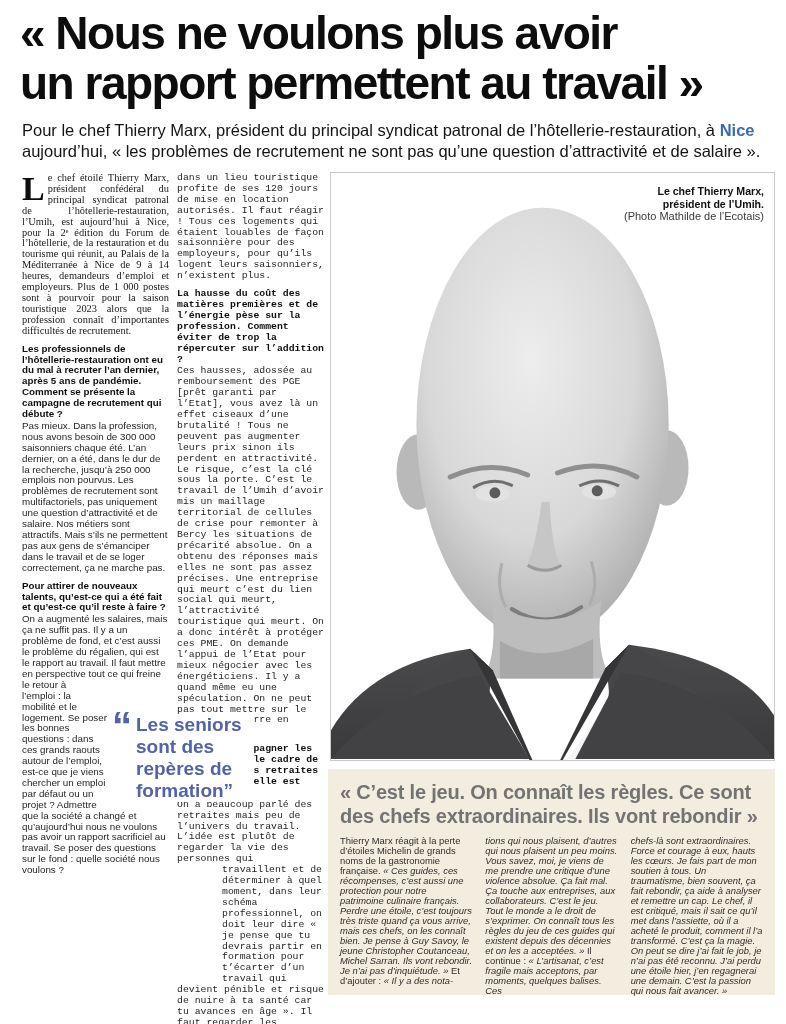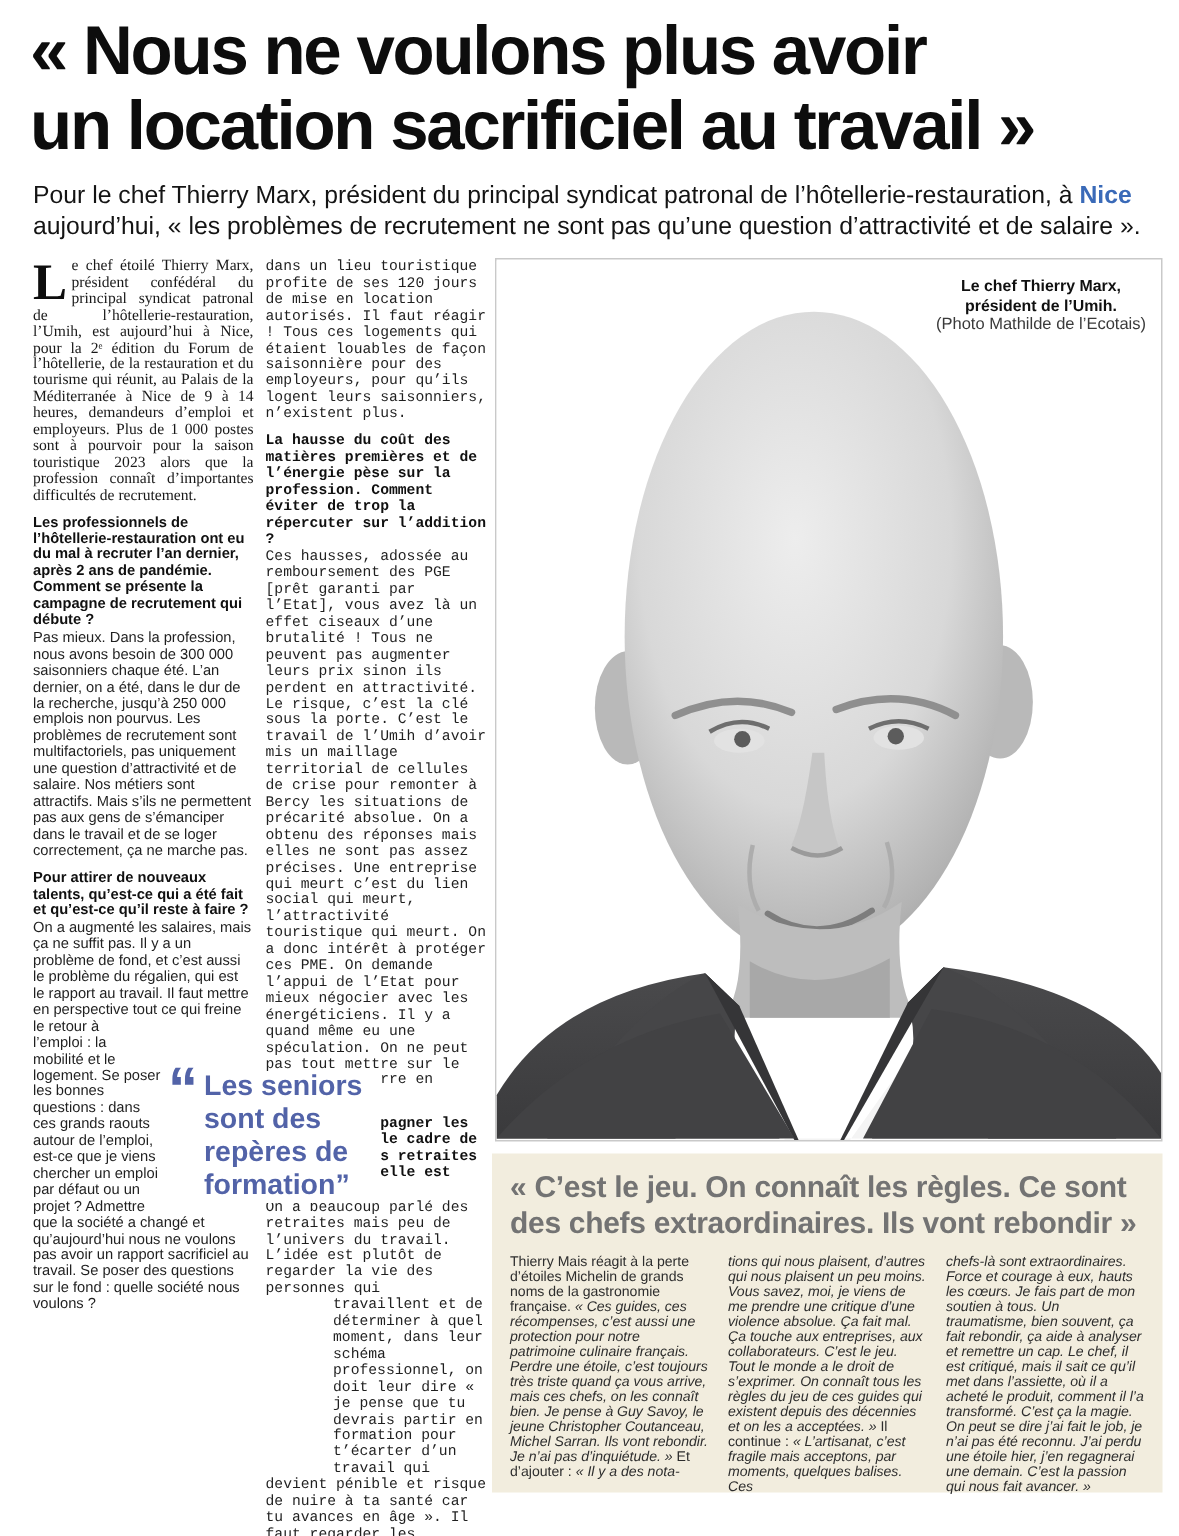--- a/index.html
+++ b/index.html
@@ -27,21 +27,21 @@
   .spacer-r{float:right;width:62px;height:110px;}
   .spacer-l{float:left;width:45px;height:110px;}
   .byline{font-weight:bold;margin-top:4px !important;font-size:9.9px;
           line-height:11.5px;color:#101010;}
   .byline a{color:#101010;text-decoration:none;}
 
   
   .photo-box{position:absolute;left:330px;top:172px;width:445px;height:589px;
              border:1px solid #c9c9c9;background:#fff;box-sizing:border-box;}
   .photo-box svg{display:block;width:100%;height:100%;}
-  .caption{position:absolute;top:12px;right:10px;text-align:center;}
+  .caption{position:absolute;top:12px;right:10px;text-align:right;}
   .caption .cap-b{font-weight:bold;font-size:10.6px;line-height:12.6px;color:#101010;}
   .caption .cap-c{font-size:11px;line-height:12px;color:#3a3a3a;}
 
   
   .pullquote{position:absolute;left:112px;top:714px;width:118px;padding-left:24px;
              font-weight:bold;font-size:19px;line-height:22px;color:#5263a8;background:#fff;}
   .pq-open{position:absolute;left:0;top:-8px;font-size:40px;line-height:40px;color:#5263a8;}
 
   
   .creambox{position:absolute;left:328px;top:769px;width:447px;height:226px;
@@ -51,27 +51,27 @@
   .box-cols{display:flex;gap:13px;}
   .box-col{flex:1;font-size:9.4px;line-height:10px;color:#2d2d2d;}
   .box-col .it{font-style:italic;}
 </style>
 </head>
 <body>
 
 <div class="page">
 
   <h1 class="headline"><span>« Nous ne voulons plus avoir</span><br>
-    <span>un location sacrificiel au travail »</span></h1>
+    <span>un rapport permettent au travail »</span></h1>
 
   <p class="standfirst"><span>Pour le chef Thierry Marx, président du principal syndicat patronal de l’hôtellerie-restauration, à </span><span class="loc">Nice</span><span> aujourd’hui, « les problèmes de recrutement ne sont pas qu’une question d’attractivité et de salaire ».</span></p>
 
   <div class="col col-left">
     <p class="intro"><span class="dropcap">L</span><span>e chef étoilé Thierry Marx, président confédéral du principal syndicat patronal de l’hôtellerie-restauration, l’Umih, est aujourd’hui à Nice, pour la 2ᵉ édition du Forum de l’hôtellerie, de la restauration et du tourisme qui réunit, au Palais de la Méditerranée à Nice de 9 à 14 heures, demandeurs d’emploi et employeurs. Plus de 1 000 postes sont à pourvoir pour la saison touristique 2023 alors que la profession connaît d’importantes difficultés de recrutement.</span></p>
-    <p class="q">Les professionnels de l’hôtellerie-restauration ont eu du mal à recruter l’an dernier, après 2 ans de pandémie. Comment se présente la campagne de recrutement qui débute ?</p>
+    <p class="q">Les professionnels de l’hôtellerie-restauration ont eu du mal à recruter l’an dernier, après 5 ans de pandémie. Comment se présente la campagne de recrutement qui débute ?</p>
     <p class="a">Pas mieux. Dans la profession, nous avons besoin de 300 000 saisonniers chaque été. L’an dernier, on a été, dans le dur de la recherche, jusqu’à 250 000 emplois non pourvus. Les problèmes de recrutement sont multifactoriels, pas uniquement une question d’attractivité et de salaire. Nos métiers sont attractifs. Mais s’ils ne permettent pas aux gens de s’émanciper dans le travail et de se loger correctement, ça ne marche pas.</p>
     <p class="q">Pour attirer de nouveaux talents, qu’est-ce qui a été fait et qu’est-ce qu’il reste à faire ?</p>
     <p class="a">On a augmenté les salaires, mais ça ne suffit pas. Il y a un problème de fond, et c’est aussi le problème du régalien, qui est le rapport au travail. Il faut mettre en perspective tout ce qui freine le retour à</p>
     <p class="a"><span class="spacer-r"></span><span>l’emploi : la mobilité et le logement. Se poser les bonnes questions : dans ces grands raouts autour de l’emploi, est-ce que je viens chercher un emploi par défaut ou un projet ? Admettre que la société a changé et qu’aujourd’hui nous ne voulons pas avoir un rapport sacrificiel au travail. Se poser des questions sur le fond : quelle société nous voulons ?</span></p>
   </div>
 
   <div class="col col-mid">
     <p class="a">dans un lieu touristique profite de ses 120 jours de mise en location autorisés. Il faut réagir ! Tous ces logements qui étaient louables de façon saisonnière pour des employeurs, pour qu’ils logent leurs saisonniers, n’existent plus.</p>
     <p class="q">La hausse du coût des matières premières et de l’énergie pèse sur la profession. Comment éviter de trop la répercuter sur l’addition ?</p>
     <p class="a">Ces hausses, adossée au remboursement des PGE [prêt garanti par l’Etat], vous avez là un effet ciseaux d’une brutalité ! Tous ne peuvent pas augmenter leurs prix sinon ils perdent en attractivité. Le risque, c’est la clé sous la porte. C’est le travail de l’Umih d’avoir mis un maillage territorial de cellules de crise pour remonter à Bercy les situations de précarité absolue. On a obtenu des réponses mais elles ne sont pas assez précises. Une entreprise qui meurt c’est du lien social qui meurt, l’attractivité touristique qui meurt. On a donc intérêt à protéger ces PME. On demande l’appui de l’Etat pour mieux négocier avec les énergéticiens. Il y a quand même eu une spéculation. On ne peut pas tout mettre sur le dos de la guerre en Ukraine.</p>
@@ -144,21 +144,21 @@
   </div>
 
   <div class="pullquote">
     <span class="pq-open">“</span><span>Les seniors sont des repères de formation</span><span>”</span>
   </div>
 
   <div class="creambox">
     <h2>« C’est le jeu. On connaît les règles. Ce sont des chefs extraordinaires. Ils vont rebondir »</h2>
     <div class="box-cols">
       <div class="box-col">
-        <span>Thierry Mais réagit à la perte d’étoiles Michelin de grands noms de la gastronomie française.</span>
+        <span>Thierry Marx réagit à la perte d’étoiles Michelin de grands noms de la gastronomie française.</span>
         <span class="it">« Ces guides, ces récompenses, c’est aussi une protection pour notre patrimoine culinaire français. Perdre une étoile, c’est toujours très triste quand ça vous arrive, mais ces chefs, on les connaît bien. Je pense à Guy Savoy, le jeune Christopher Coutanceau, Michel Sarran. Ils vont rebondir. Je n’ai pas d’inquiétude. »</span>
         <span>Et d’ajouter : </span><span class="it">« Il y a des nota-</span>
       </div>
       <div class="box-col">
         <span class="it">tions qui nous plaisent, d’autres qui nous plaisent un peu moins. Vous savez, moi, je viens de me prendre une critique d’une violence absolue. Ça fait mal. Ça touche aux entreprises, aux collaborateurs. C’est le jeu. Tout le monde a le droit de s’exprimer. On connaît tous les règles du jeu de ces guides qui existent depuis des décennies et on les a acceptées. »</span>
         <span>Il continue : </span><span class="it">« L’artisanat, c’est fragile mais acceptons, par moments, quelques balises. Ces</span>
       </div>
       <div class="box-col">
         <span class="it">chefs-là sont extraordinaires. Force et courage à eux, hauts les cœurs. Je fais part de mon soutien à tous. Un traumatisme, bien souvent, ça fait rebondir, ça aide à analyser et remettre un cap. Le chef, il est critiqué, mais il sait ce qu’il met dans l’assiette, où il a acheté le produit, comment il l’a transformé. C’est ça la magie. On peut se dire j’ai fait le job, je n’ai pas été reconnu. J’ai perdu une étoile hier, j’en regagnerai une demain. C’est la passion qui nous fait avancer. »</span>
       </div>

